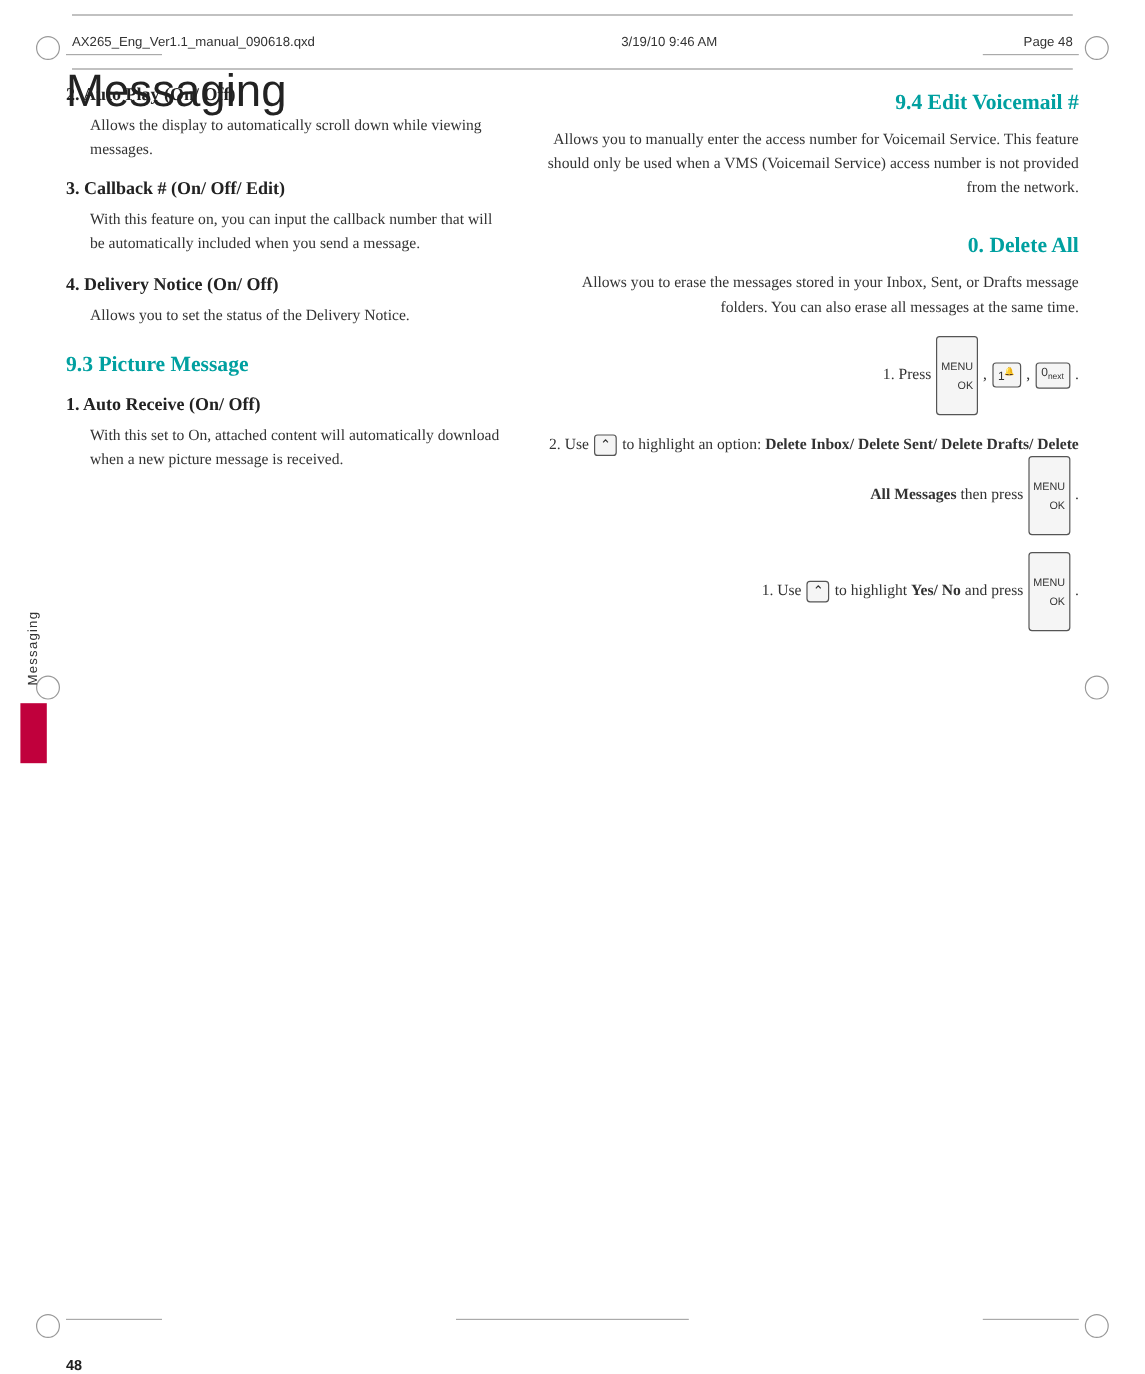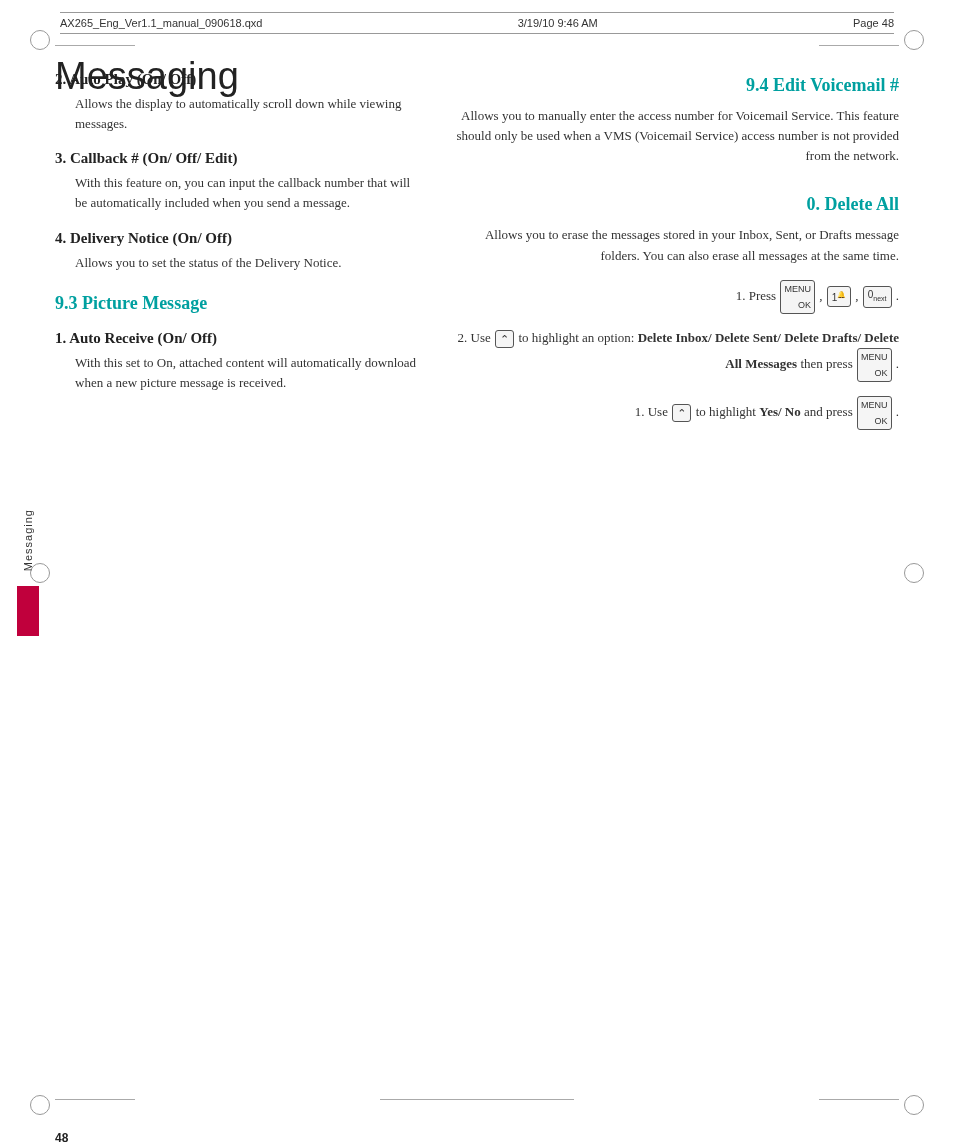--- a/index.html
+++ b/index.html
@@ -20,21 +20,21 @@
       left: 60px;
       right: 60px;
       display: flex;
       justify-content: space-between;
       align-items: center;
       font-size: 11px;
       color: #333;
       font-family: Arial, sans-serif;
       border-top: 1px solid #999;
       border-bottom: 1px solid #999;
-      padding: 4px 0;
+      padding: 16px 0;
     }
 
     
     .reg-mark {
       position: absolute;
       width: 20px;
       height: 20px;
       border: 1px solid #999;
       border-radius: 50%;
       background: transparent;
@@ -160,21 +160,21 @@
       vertical-align: middle;
       line-height: 16px;
       margin: 0 1px;
       background: #f5f5f5;
     }
 
     .key-icon-menu {
       display: inline-block;
       border: 1px solid #555;
       border-radius: 3px;
-      padding: 0px 3px;
+      padding: 16px 3px;
       font-size: 9px;
       font-family: Arial, sans-serif;
       color: #333;
       vertical-align: middle;
       line-height: 16px;
       margin: 0 1px;
       background: #f5f5f5;
     }
 
     .nav-icon {

